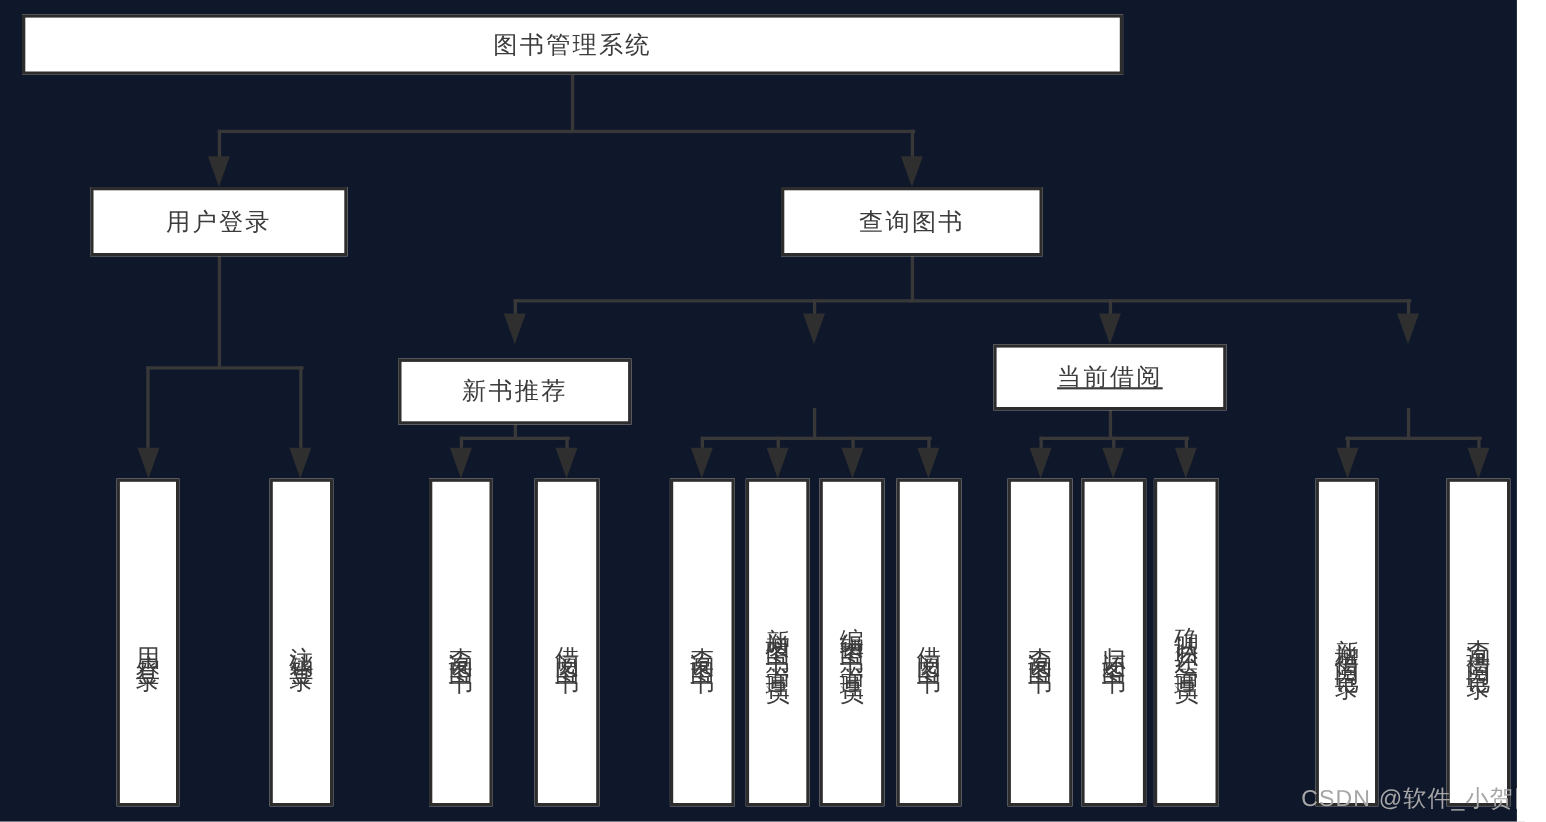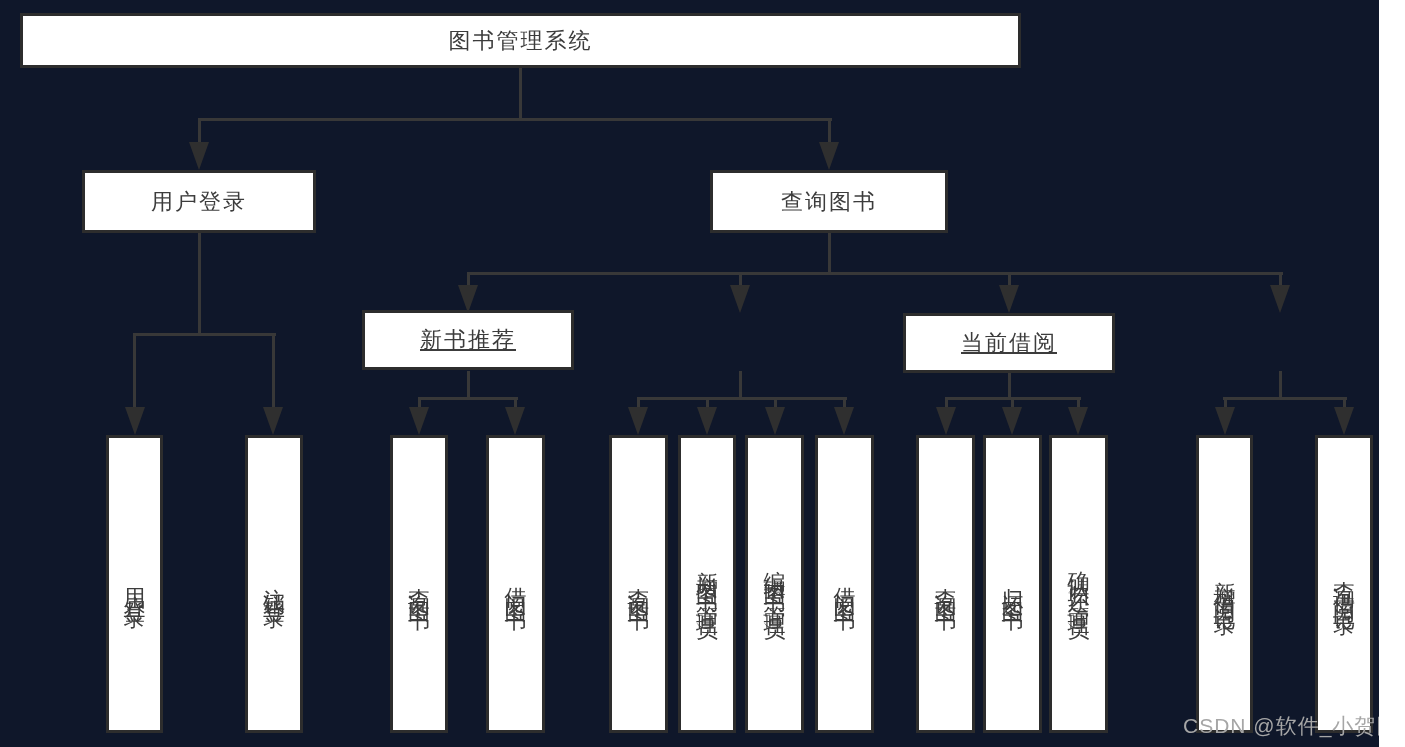--- a/index.html
+++ b/index.html
@@ -99,21 +99,21 @@
     <span class="h-label">图书管理系统</span>
   </div>
 
   <div class="node" style="left:82px; top:170px; width:234px; height:63px;">
     <span class="h-label">用户登录</span>
   </div>
   <div class="node" style="left:710px; top:170px; width:238px; height:63px;">
     <span class="h-label">查询图书</span>
   </div>
 
-  <div class="node" style="left:362px; top:310px; width:212px; height:60px;text-decoration:underline;">
+  <div class="node" style="left:362px; top:326px; width:212px; height:60px;">
     <span class="h-label">新书推荐</span>
   </div>
   <div class="node" style="left:903px; top:313px; width:212px; height:60px;text-decoration:underline;">
     <span class="h-label">当前借阅</span>
   </div>
 
   <div class="node" style="left:106px; top:435px; width:57px; height:298px;">
     <span class="v-label">用户登录</span>
   </div>
   <div class="node" style="left:245px; top:435px; width:58px; height:298px;">

